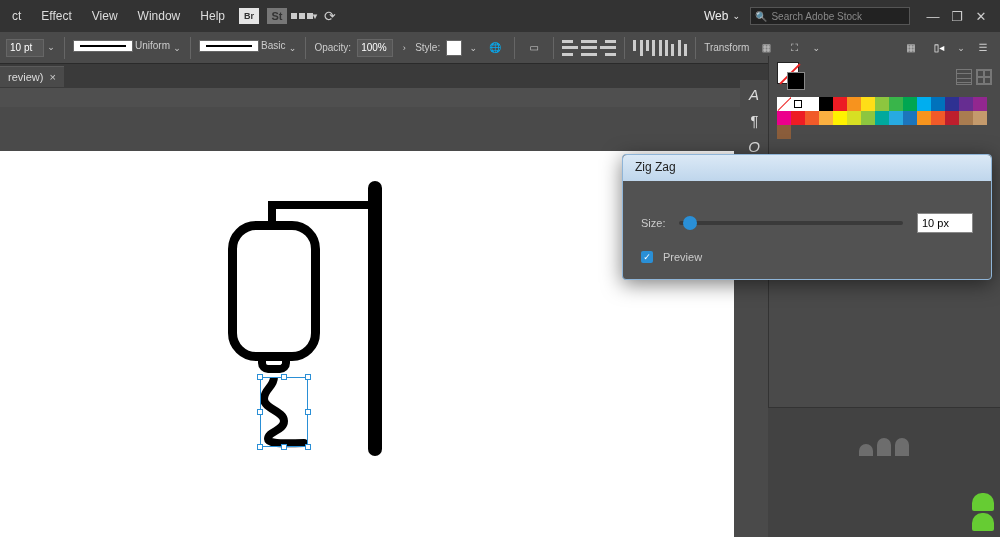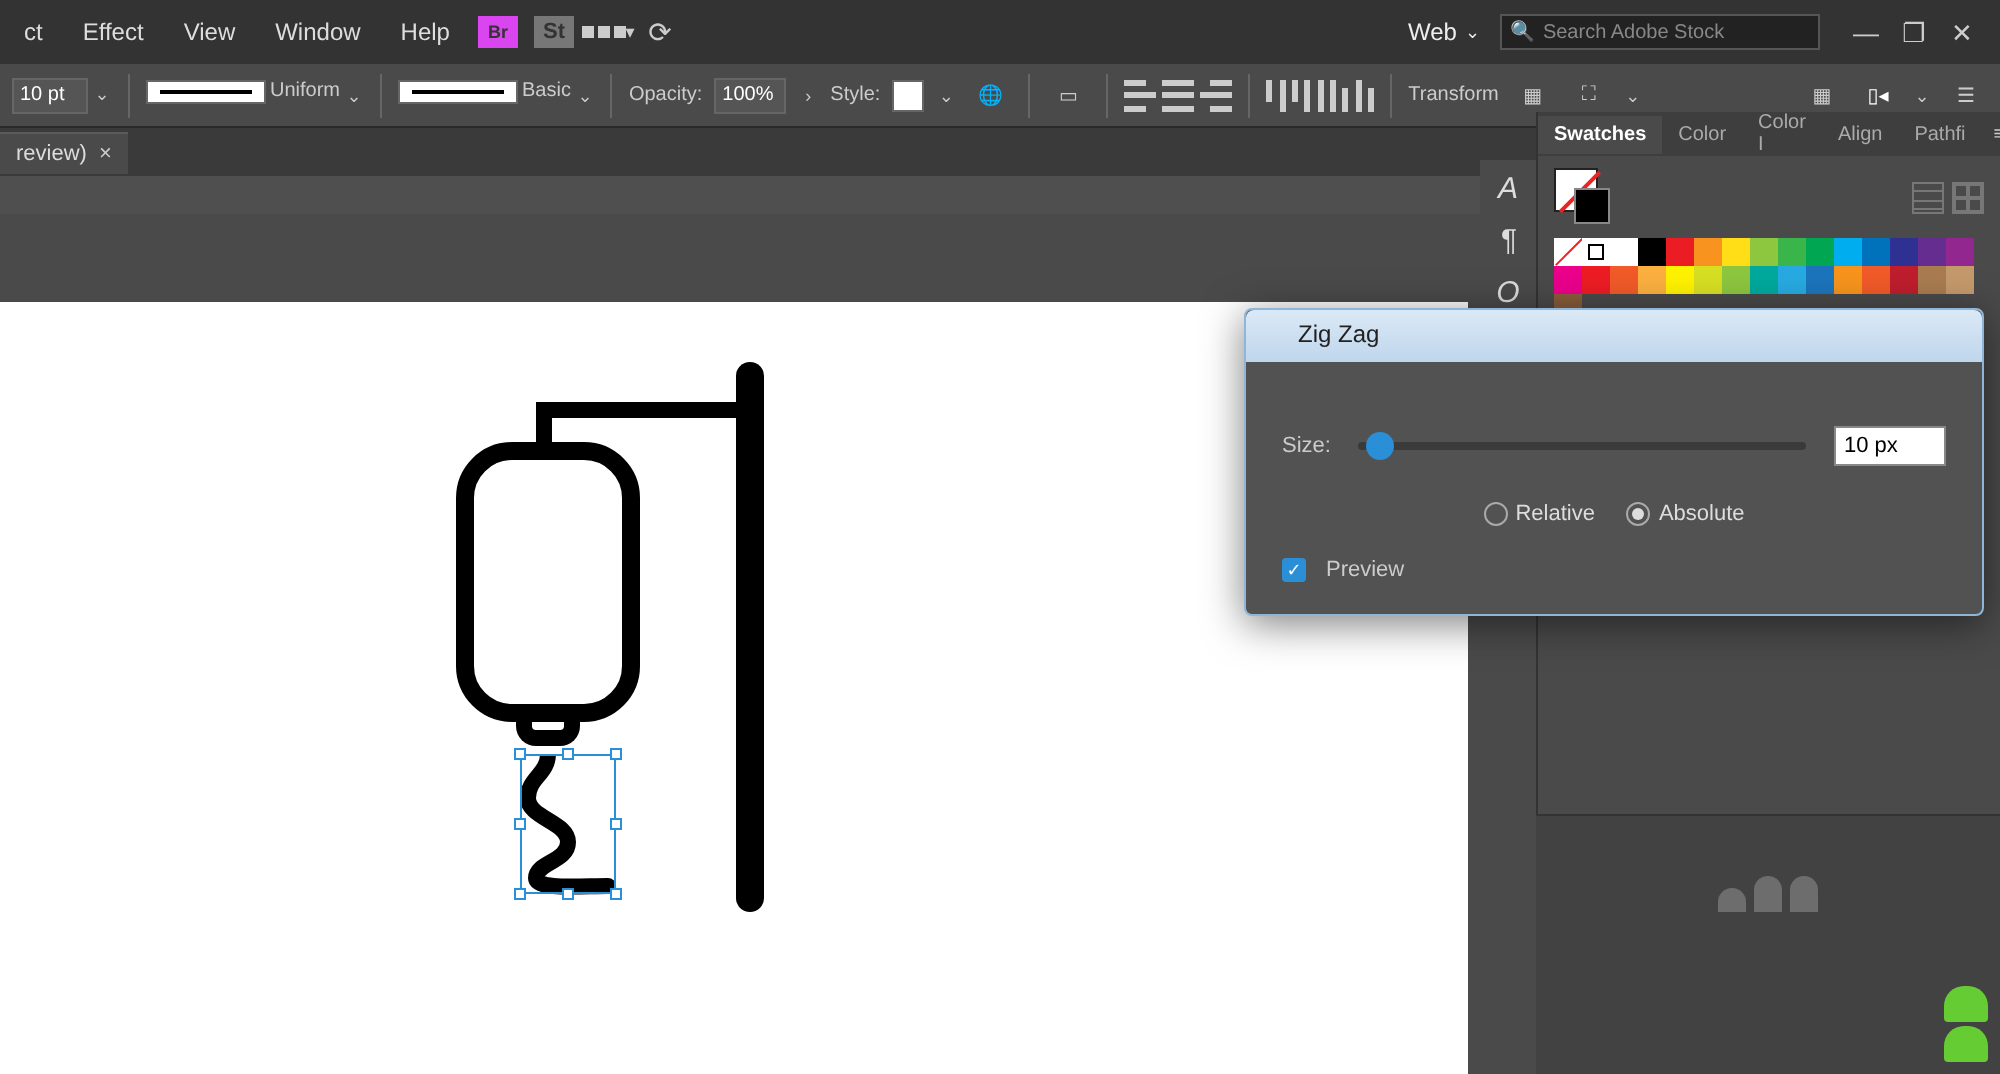--- a/index.html
+++ b/index.html
@@ -81,21 +81,21 @@
 .vt.grid span { border: 0.5px solid #777; }
 .swatch-grid { display: flex; flex-wrap: wrap; gap: 0; width: 210px; }
 .swatch-cell { width: 14px; height: 14px; }
 .swatch-cell.none { background: #fff; position: relative; overflow: hidden; }
 .swatch-cell.none::after { content: ""; position: absolute; left: -2px; top: 45%; width: 20px; height: 1px; background: #e22; transform: rotate(-45deg); }
 .swatch-cell.reg { background: #fff; position: relative; }
 .swatch-cell.reg::after { content: ""; position: absolute; inset: 3px; border: 1px solid #000; }
 
 
 .dialog { position: absolute; left: 622px; top: 154px; width: 370px; background: #525252; border: 1px solid #8fb5d8; border-radius: 4px; box-shadow: 0 4px 20px rgba(0,0,0,0.5); }
-.dlg-title { height: 26px; background: linear-gradient(#dbe9f6, #bfd6ec); color: #222; font-size: 12px; padding: 5px 26px; border-radius: 4px 4px 0 0; }
+.dlg-title { height: 26px; background: linear-gradient(#dbe9f6, #bfd6ec); color: #222; font-size: 12px; padding: 5px 12px; border-radius: 4px 4px 0 0; }
 .dlg-body { padding: 14px 18px 16px; color: #ddd; font-size: 11px; }
 .dlg-section { margin-bottom: 14px; }
 .dlg-sec-title { color: #ccc; font-size: 11px; margin-bottom: 10px; }
 .dlg-row { display: flex; align-items: center; gap: 8px; margin: 18px 0; justify-content: flex-end; }
 .dlg-label { color: #ccc; font-size: 11px; }
 .slider { position: relative; flex: 1; height: 4px; background: #3a3a3a; border-radius: 2px; margin: 0 6px; }
 .slider-thumb { position: absolute; left: 4px; top: -5px; width: 14px; height: 14px; background: #2a8fd6; border-radius: 50%; }
 .slider-thumb.empty { background: #525252; border: 2px solid #aaa; width: 10px; height: 10px; top: -4px; }
 .dlg-input { width: 56px; height: 20px; background: #fff; border: 1px solid #888; color: #000; font-size: 11px; padding: 0 4px; text-align: left; }
 .dlg-input.dark { background: #3a3a3a; color: #ddd; border: 1px solid #666; }
@@ -122,21 +122,21 @@
 </style>
 </head>
 <body>
 
 <div class="menubar">
   <span class="menu-item">ct</span>
   <span class="menu-item">Effect</span>
   <span class="menu-item">View</span>
   <span class="menu-item">Window</span>
   <span class="menu-item">Help</span>
-  <span class="menu-icon" style="background:#d946ef;width:20px;height:16px;font-size:9px;color:#333;font-weight:bold;">Br</span>
+  <span class="menu-icon" style="background:#e5e5e5;width:20px;height:16px;font-size:9px;color:#333;font-weight:bold;">Br</span>
   <span class="menu-icon" style="background:#777;width:20px;height:16px;font-size:11px;color:#333;font-weight:bold;">St</span>
   <span class="menu-icon">
       <span class="menu-squares">
         <span></span>
         <span></span>
         <span></span>
       </span>
       <span class="chev">▾</span>
     </span>
   <span class="menu-icon" style="font-size:14px;">⟳</span>
@@ -270,28 +270,20 @@
   </div>
 </div>
 
 <div class="rightcol">
   <div class="rc-ic">A</div>
   <div class="rc-ic">¶</div>
   <div class="rc-ic">O</div>
 </div>
 
 <div class="panels">
-  <div class="panel-tabs">
-    <span class="panel-tab active">Swatches</span>
-    <span class="panel-tab">Color</span>
-    <span class="panel-tab">Color I</span>
-    <span class="panel-tab">Align</span>
-    <span class="panel-tab">Pathfi</span>
-    <span class="panel-menu">≡</span>
-  </div>
   <div class="swatch-body">
     <div class="swatch-current">
       <div class="cur-wrap">
         <div class="cur-sw none"></div>
         <div class="cur-sw black"></div>
       </div>
       <div class="view-toggles">
         <div class="vt list">
             <span></span>
             <span></span>
@@ -352,30 +344,20 @@
   <div class="dlg-title">Zig Zag</div>
   <div class="dlg-body">
     <div class="dlg-section">
       <div class="dlg-row">
         <span class="dlg-label">Size:</span>
         <div class="slider">
             <div class="slider-thumb"></div>
           </div>
         <input class="dlg-input" value="10 px" style="">
       </div>
-      <div class="radio-row">
-        <label class="radio">
-            <span class="radio-dot"></span>
-            <span>Relative</span>
-          </label>
-        <label class="radio">
-            <span class="radio-dot checked"></span>
-            <span>Absolute</span>
-          </label>
-      </div>
     </div>
     <div class="dlg-footer">
       <span class="checkbox">✓</span>
       <span class="dlg-label">Preview</span>
     </div>
   </div>
 </div>
 
 <div class="badges">
   <div class="badge"></div>

